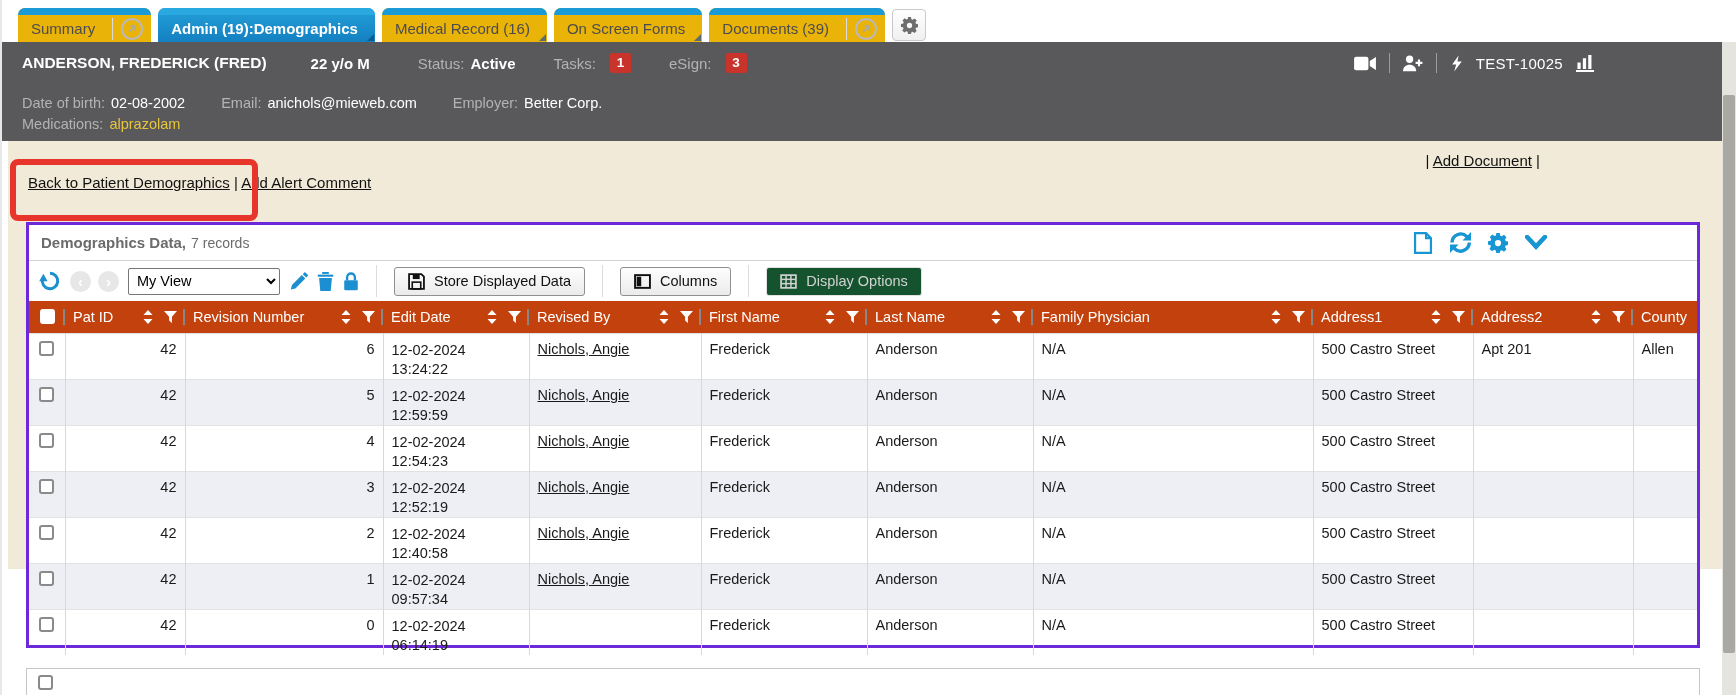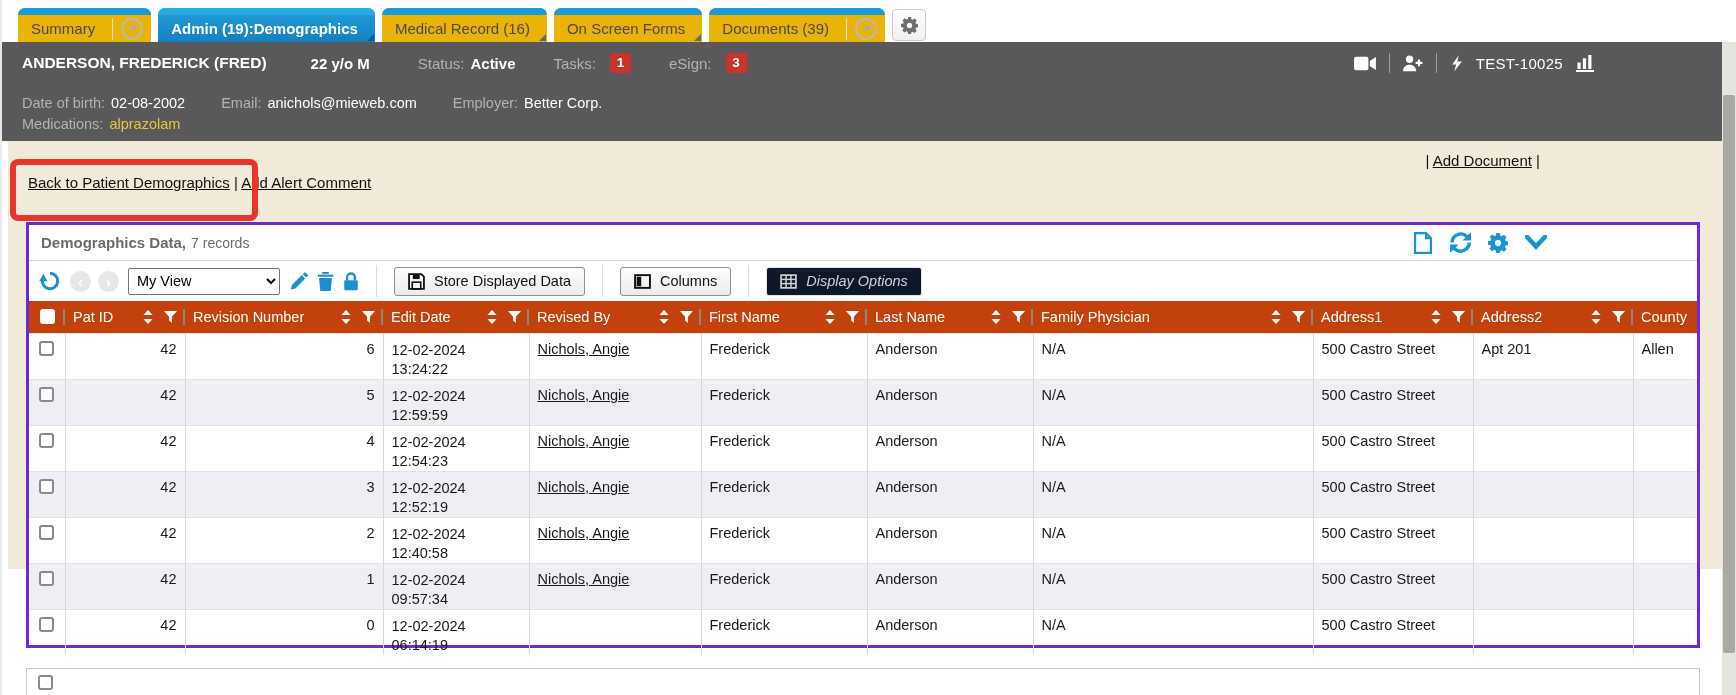--- a/index.html
+++ b/index.html
@@ -67,21 +67,21 @@
   .head-icons .hic { display:flex; align-items:center; }
 
   .panel-toolbar { height:40px; display:flex; align-items:center; padding-left:10px; gap:9px; }
   .circle-btn { width:21px; height:21px; border-radius:50%; background:#e7e7e7; color:#fff;
                 display:flex; align-items:center; justify-content:center; font-size:15px; font-weight:bold; }
   select.view-sel { height:27px; width:152px; font-size:14.5px; font-family:"Liberation Sans",sans-serif;
                     border:1px solid #767676; border-radius:2px; background:#fff; padding:0 4px; }
   .tb-sep { width:1px; height:32px; background:#dcdcdc; margin:0 8px; }
   .btn { display:flex; align-items:center; gap:9px; height:29px; padding:0 13px; font-size:14.5px;
          color:#111; background:linear-gradient(#fdfdfd,#ebebeb); border:1px solid #8f8f8f; border-radius:3px; }
-  .btn.disabled { color:#d2d2d2; border-color:#e3e3e3; background:#0f172a;font-style:italic; }
+  .btn.disabled { color:#d2d2d2; border-color:#e3e3e3; background:#14532d; }
 
   
   table.grid { width:100%; border-collapse:collapse; table-layout:fixed; }
   .grid thead th { background:#c2410c; height:32px; font-weight:normal; }
   .grid thead .thc { display:flex; align-items:center; justify-content:space-between;
                      padding:0 8px; color:#fff; font-size:14.5px; }
   .grid thead th + th .thc { border-left:2px solid #87888a; margin-left:-2px; }
   .th-icons { display:flex; align-items:center; gap:11px; }
   .grid td { font-size:14.5px; vertical-align:top; padding:7px 8px 0 8px; height:45px;
              border-left:1px solid #d8d8d8; }

